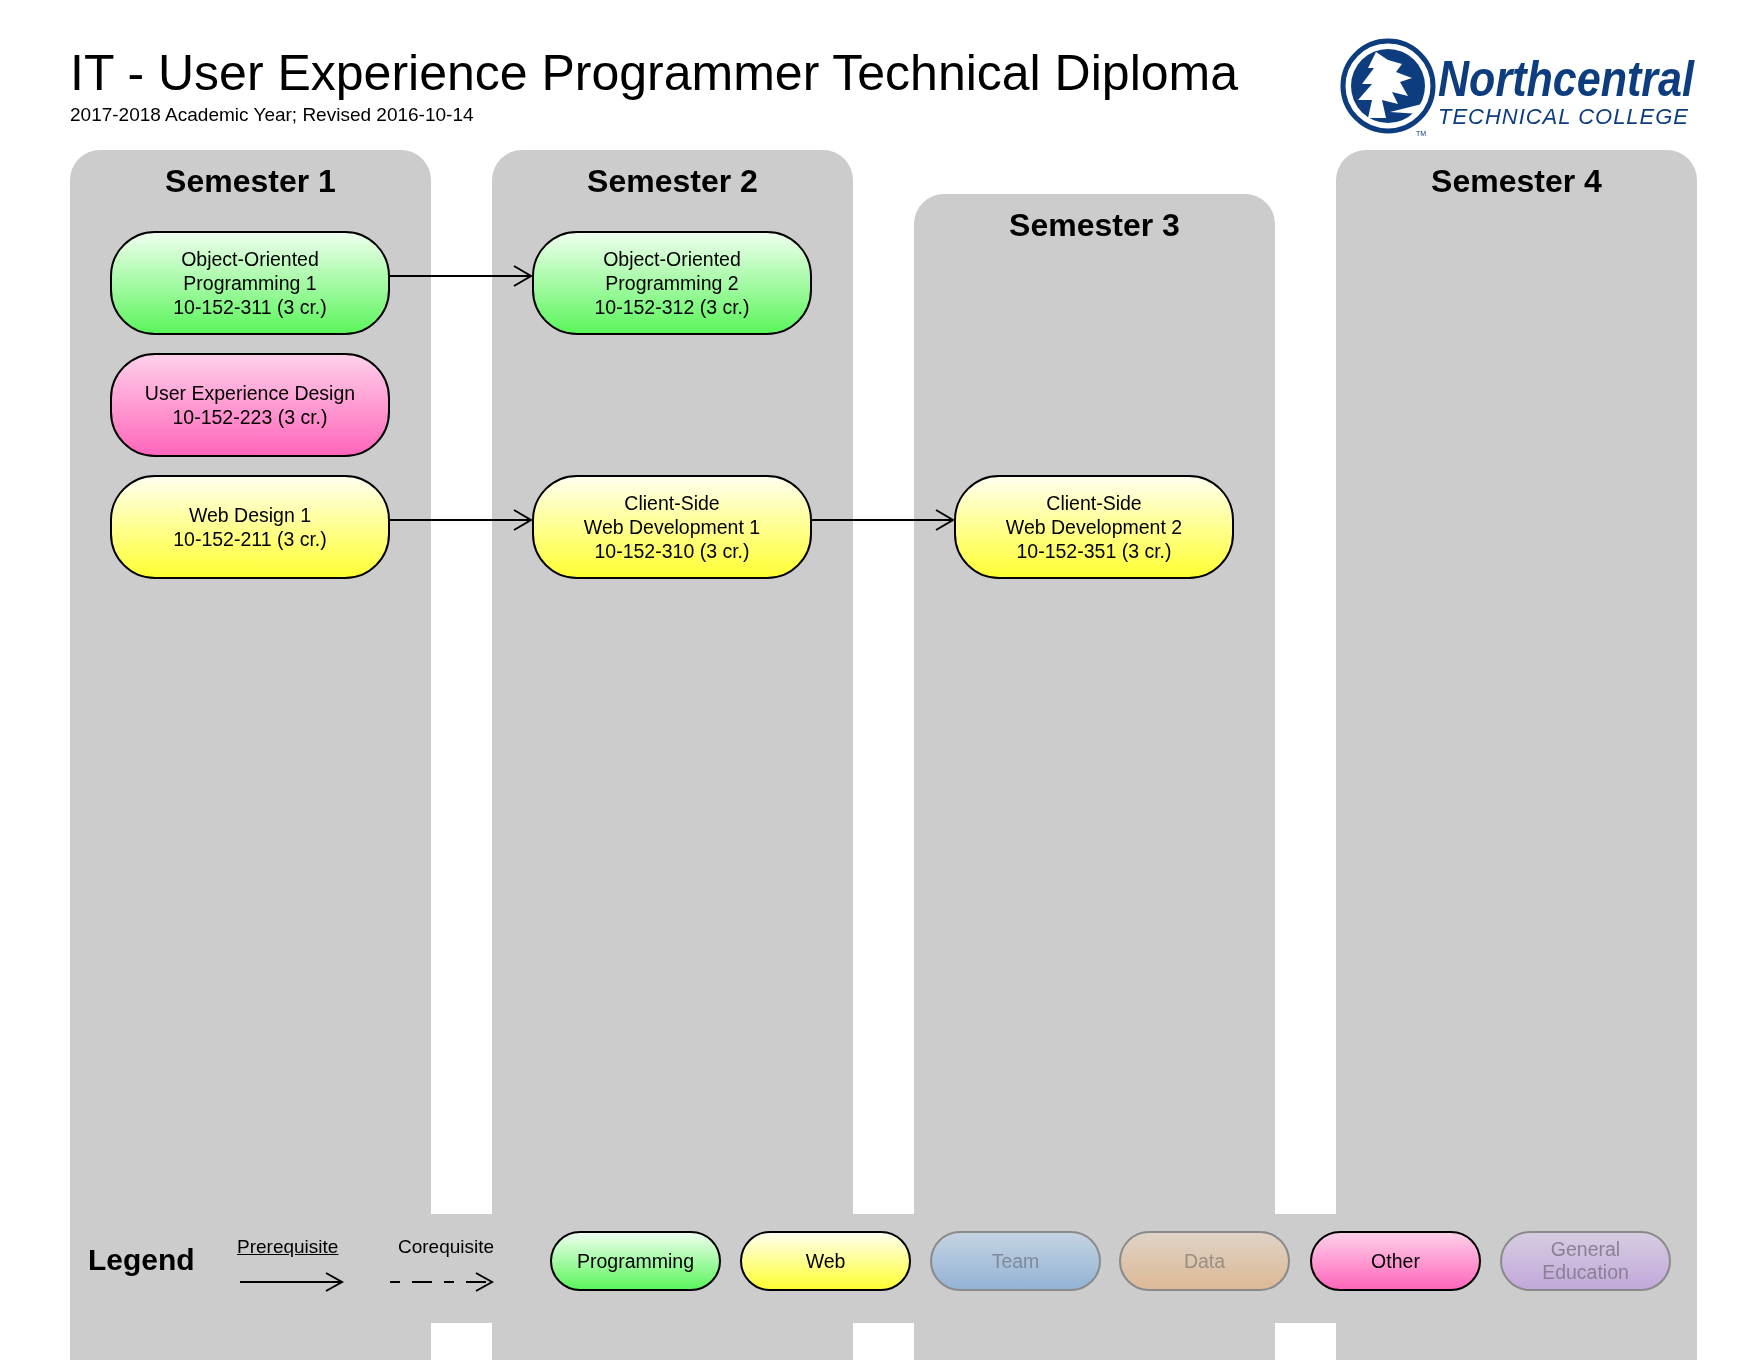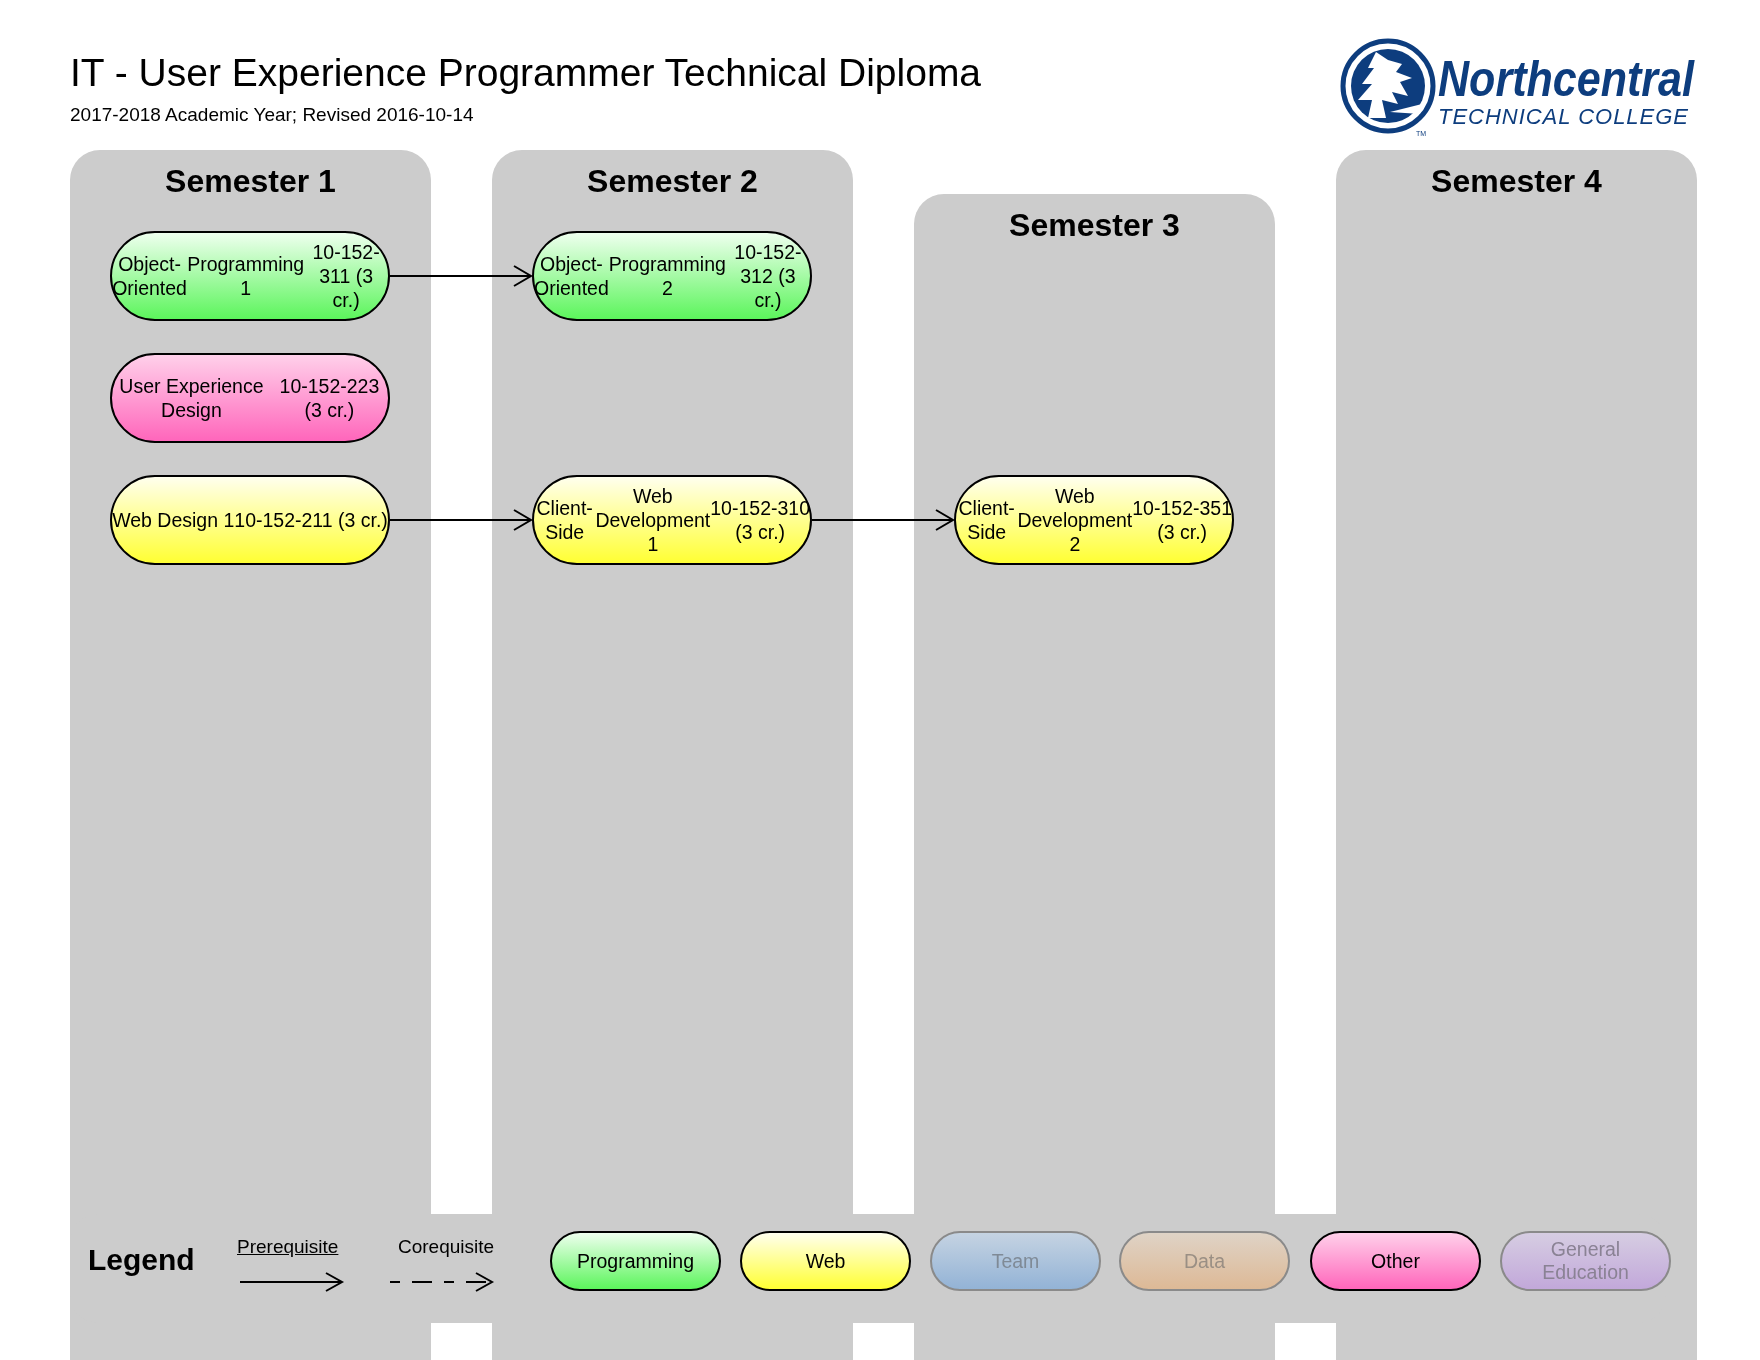--- a/index.html
+++ b/index.html
@@ -1,23 +1,23 @@
 <!DOCTYPE html>
 <html><head>
 <meta charset="utf-8">
 <style>
   html, body { margin:0; padding:0; background:#ffffff; }
   body { width:1760px; height:1360px; position:relative; overflow:hidden; font-family:"Liberation Sans", sans-serif; color:#000; }
-  .title { position:absolute; left:70px; top:44px; font-size:39px; line-height:58px; white-space:nowrap; }
+  .title { position:absolute; left:70px; top:44px; font-size:50px; line-height:58px; white-space:nowrap; }
   .subtitle { position:absolute; left:70px; top:104px; font-size:19px; line-height:22px; white-space:nowrap; }
   .logo { position:absolute; left:1338px; top:38px; width:360px; height:100px; }
   .panel { position:absolute; top:150px; width:361px; height:1251px; background:#cccccc; border-radius:30px; }
   .panel-title { position:absolute; top:12px; left:0; right:0; text-align:center; font-size:32px; font-weight:bold; line-height:38px; }
-  .node { position:absolute; width:280px; height:90px; box-sizing:border-box; border:2px solid #000; border-radius:45px;
-          display:flex; flex-direction:row; align-items:center; justify-content:center; text-align:center;
+  .node { position:absolute; width:280px; height:104px; box-sizing:border-box; border:2px solid #000; border-radius:45px;
+          display:flex; flex-direction:column; justify-content:center; text-align:center;
           font-size:19.5px; line-height:24px; }
   .node.prog { background:linear-gradient(#eeffee, #5cf55c); }
   .node.web { background:linear-gradient(#ffffee, #ffff33); }
   .node.other { background:linear-gradient(#ffd0ea, #ff66bb); }
   .arrows { position:absolute; left:0; top:0; width:1760px; height:1360px; pointer-events:none; }
   .legend { position:absolute; left:70px; top:1214px; width:1596px; height:109px; background:#cccccc; border-radius:28px; }
   .legend-title { position:absolute; left:18px; top:28px; font-size:30px; font-weight:bold; line-height:36px; }
   .legend-lbl { position:absolute; top:22px; font-size:19px; line-height:22px; white-space:nowrap; }
   .pill { position:absolute; top:17px; width:171px; height:60px; box-sizing:border-box; border:2px solid #000; border-radius:30px;
           display:flex; align-items:center; justify-content:center; text-align:center; font-size:19.5px; line-height:23px; }

